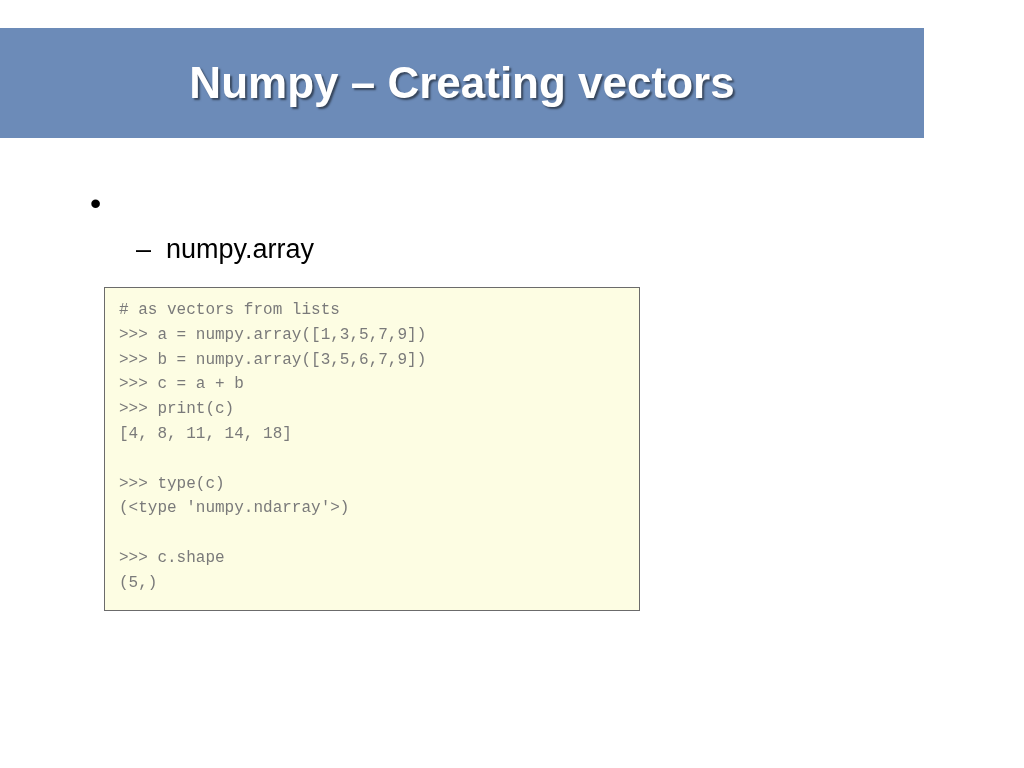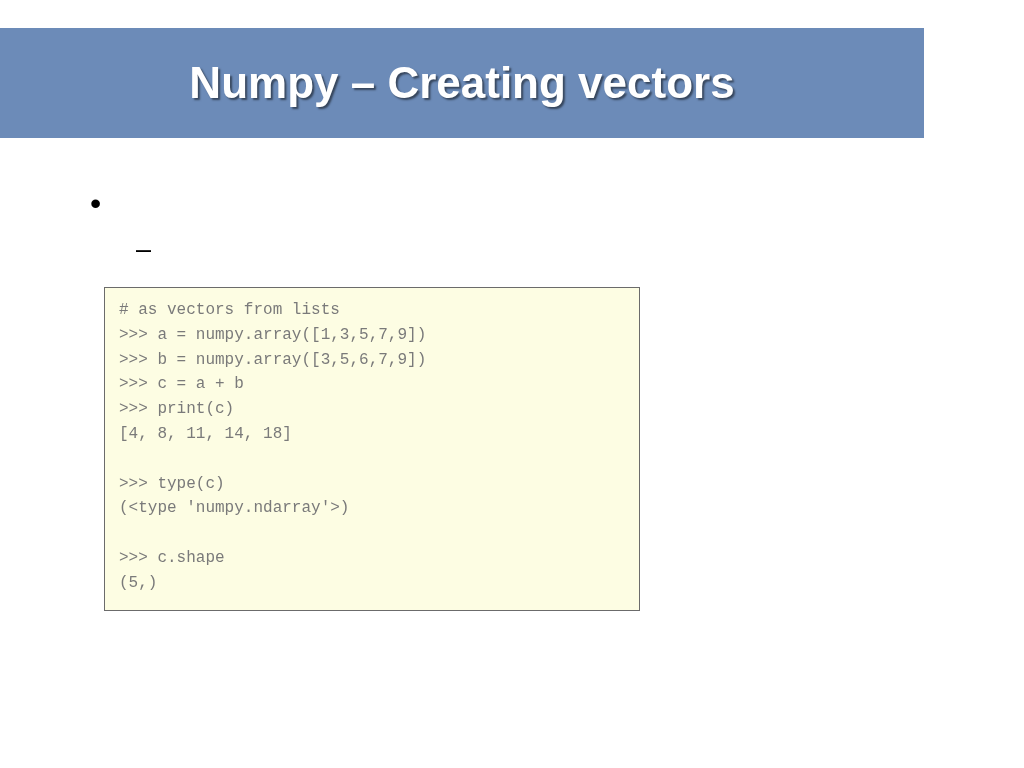--- a/index.html
+++ b/index.html
@@ -67,20 +67,21 @@
   </div>
 
   <div class="content">
 
     <div class="bullet-l1">
       <span class="dot">•</span>
     </div>
 
     <div class="bullet-l2">
       <span class="dash">–</span>
+      <span>numpy.array</span>
     </div>
 
     <div class="code-box"># as vectors from lists
 &gt;&gt;&gt; a = numpy.array([1,3,5,7,9])
 &gt;&gt;&gt; b = numpy.array([3,5,6,7,9])
 &gt;&gt;&gt; c = a + b
 &gt;&gt;&gt; print(c)
 [4, 8, 11, 14, 18]
 
 &gt;&gt;&gt; type(c)

